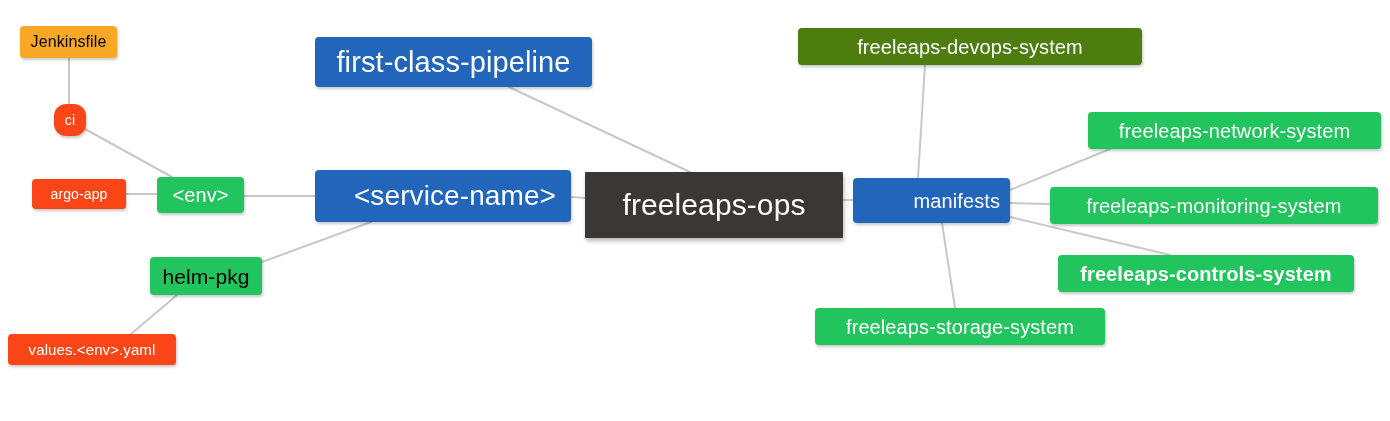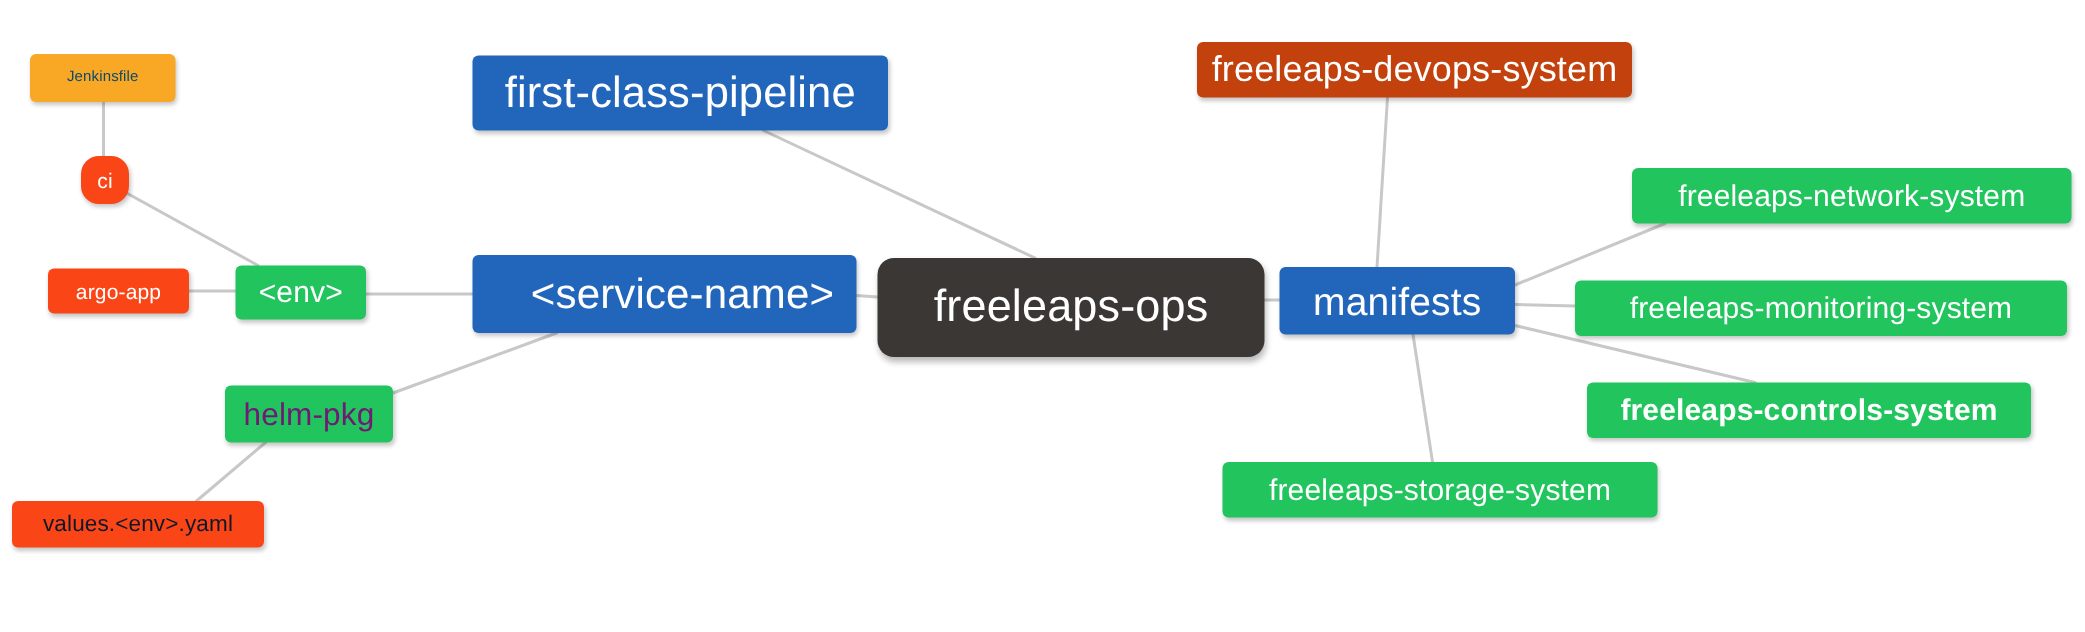--- a/index.html
+++ b/index.html
@@ -33,21 +33,21 @@
     justify-content: center;
     color: #ffffff;
     white-space: nowrap;
     border-radius: 4px;
     box-shadow: 1px 2px 3px rgba(0,0,0,0.22);
     letter-spacing: 0.1px;
     line-height: 1;
     padding: 0 10px;
   }
   .node.root {
-    border-radius: 11px;
+    border-radius: 1px;
     box-shadow: 1px 3px 4px rgba(0,0,0,0.28);
   }
 </style>
 </head>
 <body>
 
 <div id="mindmap">
   <svg id="edges" viewBox="0 0 1390 421" xmlns="http://www.w3.org/2000/svg">
       <line x1="585" y1="198" x2="571" y2="197" stroke="#c8c8c8" stroke-width="2" stroke-linecap="round"></line>
       <line x1="690" y1="172" x2="509" y2="87" stroke="#c8c8c8" stroke-width="2" stroke-linecap="round"></line>
@@ -58,51 +58,51 @@
       <line x1="157" y1="194" x2="126" y2="194" stroke="#c8c8c8" stroke-width="2" stroke-linecap="round"></line>
       <line x1="69" y1="104" x2="69" y2="58" stroke="#c8c8c8" stroke-width="2" stroke-linecap="round"></line>
       <line x1="177" y1="295" x2="131" y2="334" stroke="#c8c8c8" stroke-width="2" stroke-linecap="round"></line>
       <line x1="918" y1="178" x2="925" y2="65" stroke="#c8c8c8" stroke-width="2" stroke-linecap="round"></line>
       <line x1="1010" y1="190" x2="1110" y2="149" stroke="#c8c8c8" stroke-width="2" stroke-linecap="round"></line>
       <line x1="1010" y1="203" x2="1050" y2="204" stroke="#c8c8c8" stroke-width="2" stroke-linecap="round"></line>
       <line x1="1010" y1="217" x2="1170" y2="255" stroke="#c8c8c8" stroke-width="2" stroke-linecap="round"></line>
       <line x1="942" y1="223" x2="955" y2="308" stroke="#c8c8c8" stroke-width="2" stroke-linecap="round"></line>
     </svg>
   <div id="node-layer">
-      <div class="node" style="left: 20px; top: 36px; width: 97px; height: 32px; background: rgb(249, 168, 37); color: #0c4a6e; font-size: 10px;">
+      <div class="node" style="left: 20px; top: 26px; width: 97px; height: 32px; background: rgb(249, 168, 37); color: #000000; font-size: 16px;">
         <span>Jenkinsfile</span>
       </div>
       <div class="node" style="left: 54px; top: 104px; width: 32px; height: 32px; background: rgb(250, 70, 22); color: rgb(255, 255, 255); font-size: 14px; border-radius: 12px;">
         <span>ci</span>
       </div>
       <div class="node" style="left: 32px; top: 179px; width: 94px; height: 30px; background: rgb(250, 70, 22); color: rgb(255, 255, 255); font-size: 14px;">
         <span>argo-app</span>
       </div>
       <div class="node" style="left: 157px; top: 177px; width: 87px; height: 36px; background: rgb(33, 196, 93); color: rgb(255, 255, 255); font-size: 20px;">
         <span>&lt;env&gt;</span>
       </div>
-      <div class="node" style="left: 150px; top: 257px; width: 112px; height: 38px; background: rgb(33, 196, 93); color: #701a75; font-size: 21px;">
+      <div class="node" style="left: 150px; top: 257px; width: 112px; height: 38px; background: rgb(33, 196, 93); color: #000000; font-size: 21px;">
         <span>helm-pkg</span>
       </div>
-      <div class="node" style="left: 8px; top: 334px; width: 168px; height: 31px; background: rgb(250, 70, 22); color: #0f172a; font-size: 15px;">
+      <div class="node" style="left: 8px; top: 334px; width: 168px; height: 31px; background: rgb(250, 70, 22); color: #ffffff; font-size: 15px;">
         <span>values.&lt;env&gt;.yaml</span>
       </div>
       <div class="node" style="left: 315px; top: 37px; width: 277px; height: 50px; background: rgb(34, 102, 187); color: rgb(255, 255, 255); font-size: 29px;">
         <span>first-class-pipeline</span>
       </div>
       <div class="node" style="left: 315px; top: 170px; width: 256px; height: 52px; background: rgb(34, 102, 187); color: rgb(255, 255, 255); font-size: 28px; padding-left: 34px;">
         <span>&lt;service-name&gt;</span>
       </div>
       <div class="node root" style="left: 585px; top: 172px; width: 258px; height: 66px; background: rgb(59, 55, 52); color: rgb(255, 255, 255); font-size: 30px;">
         <span>freeleaps-ops</span>
       </div>
-      <div class="node" style="left: 853px; top: 178px; width: 157px; height: 45px; background: rgb(34, 102, 187); color: rgb(255, 255, 255); font-size: 26px;">
+      <div class="node" style="left: 853px; top: 178px; width: 157px; height: 45px; background: rgb(34, 102, 187); color: rgb(255, 255, 255); font-size: 20px; justify-content: flex-end;">
         <span>manifests</span>
       </div>
-      <div class="node" style="left: 798px; top: 28px; width: 290px; height: 37px; background: #c2410c; color: rgb(255, 255, 255); font-size: 24px;">
+      <div class="node" style="left: 798px; top: 28px; width: 344px; height: 37px; background: #4d7c0f; color: rgb(255, 255, 255); font-size: 20px;">
         <span>freeleaps-devops-system</span>
       </div>
       <div class="node" style="left: 1055px; top: 112px; width: 293px; height: 37px; background: rgb(33, 196, 93); color: rgb(255, 255, 255); font-size: 20px; margin-left: 33px;">
         <span>freeleaps-network-system</span>
       </div>
       <div class="node" style="left: 1050px; top: 187px; width: 328px; height: 37px; background: rgb(33, 196, 93); color: rgb(255, 255, 255); font-size: 20px;">
         <span>freeleaps-monitoring-system</span>
       </div>
       <div class="node" style="left: 1058px; top: 255px; width: 296px; height: 37px; background: rgb(33, 196, 93); color: rgb(255, 255, 255); font-size: 20px; font-weight: bold;">
         <span>freeleaps-controls-system</span>

